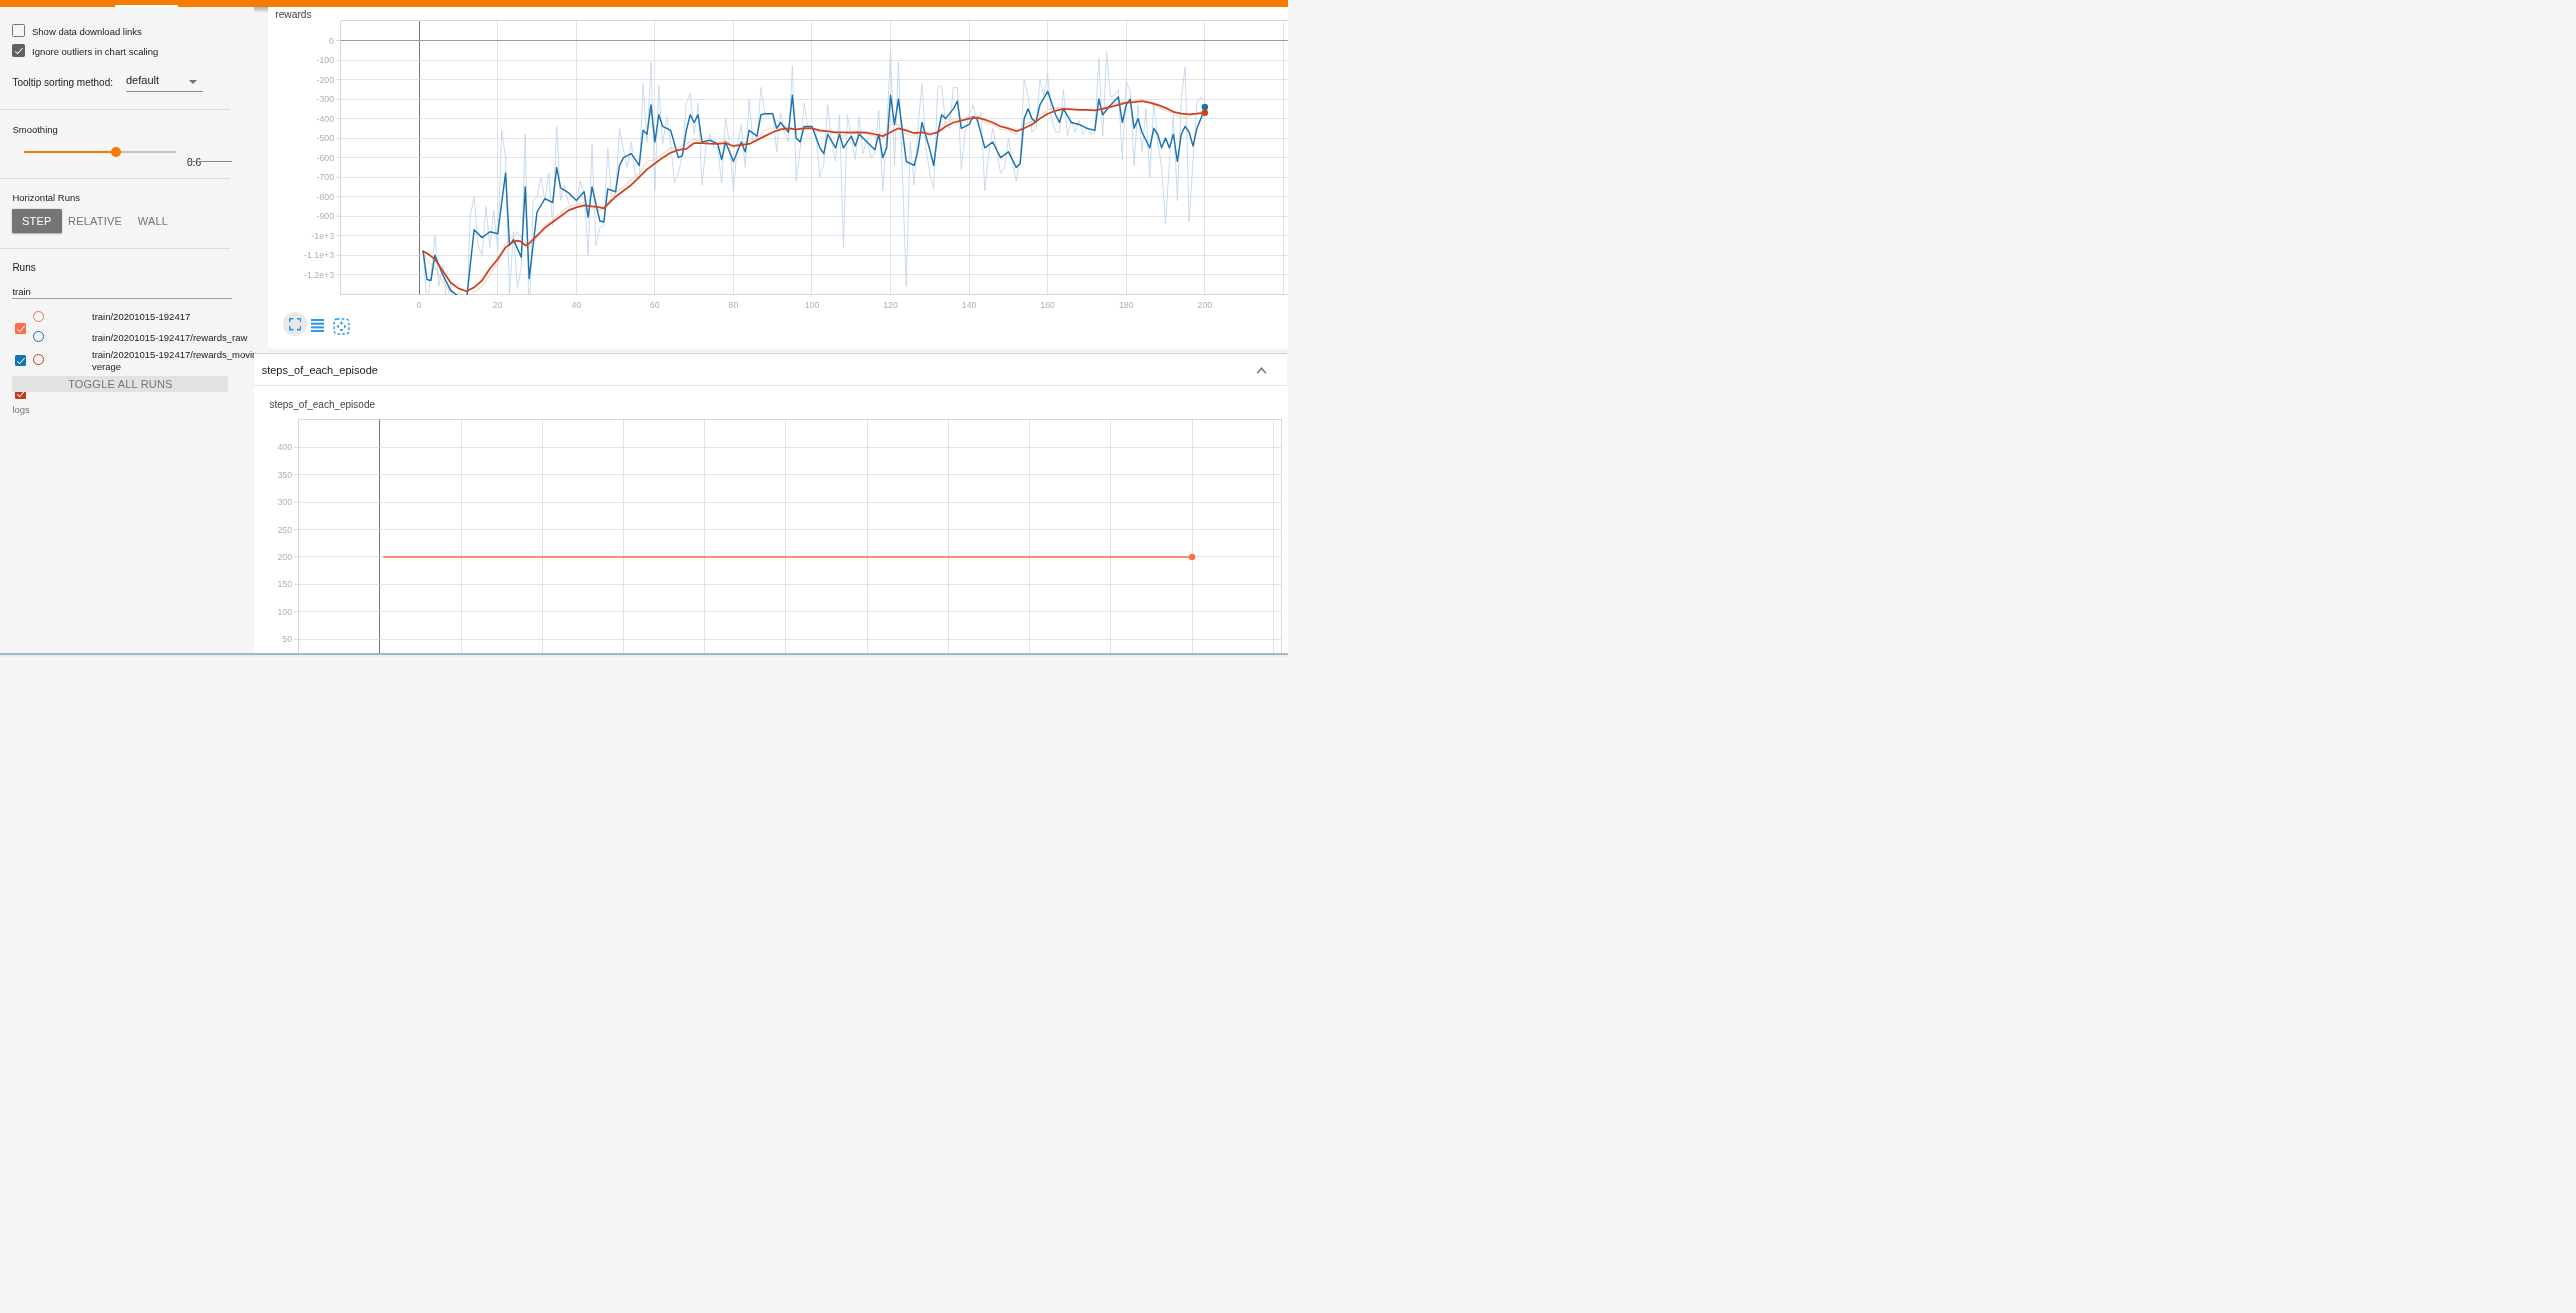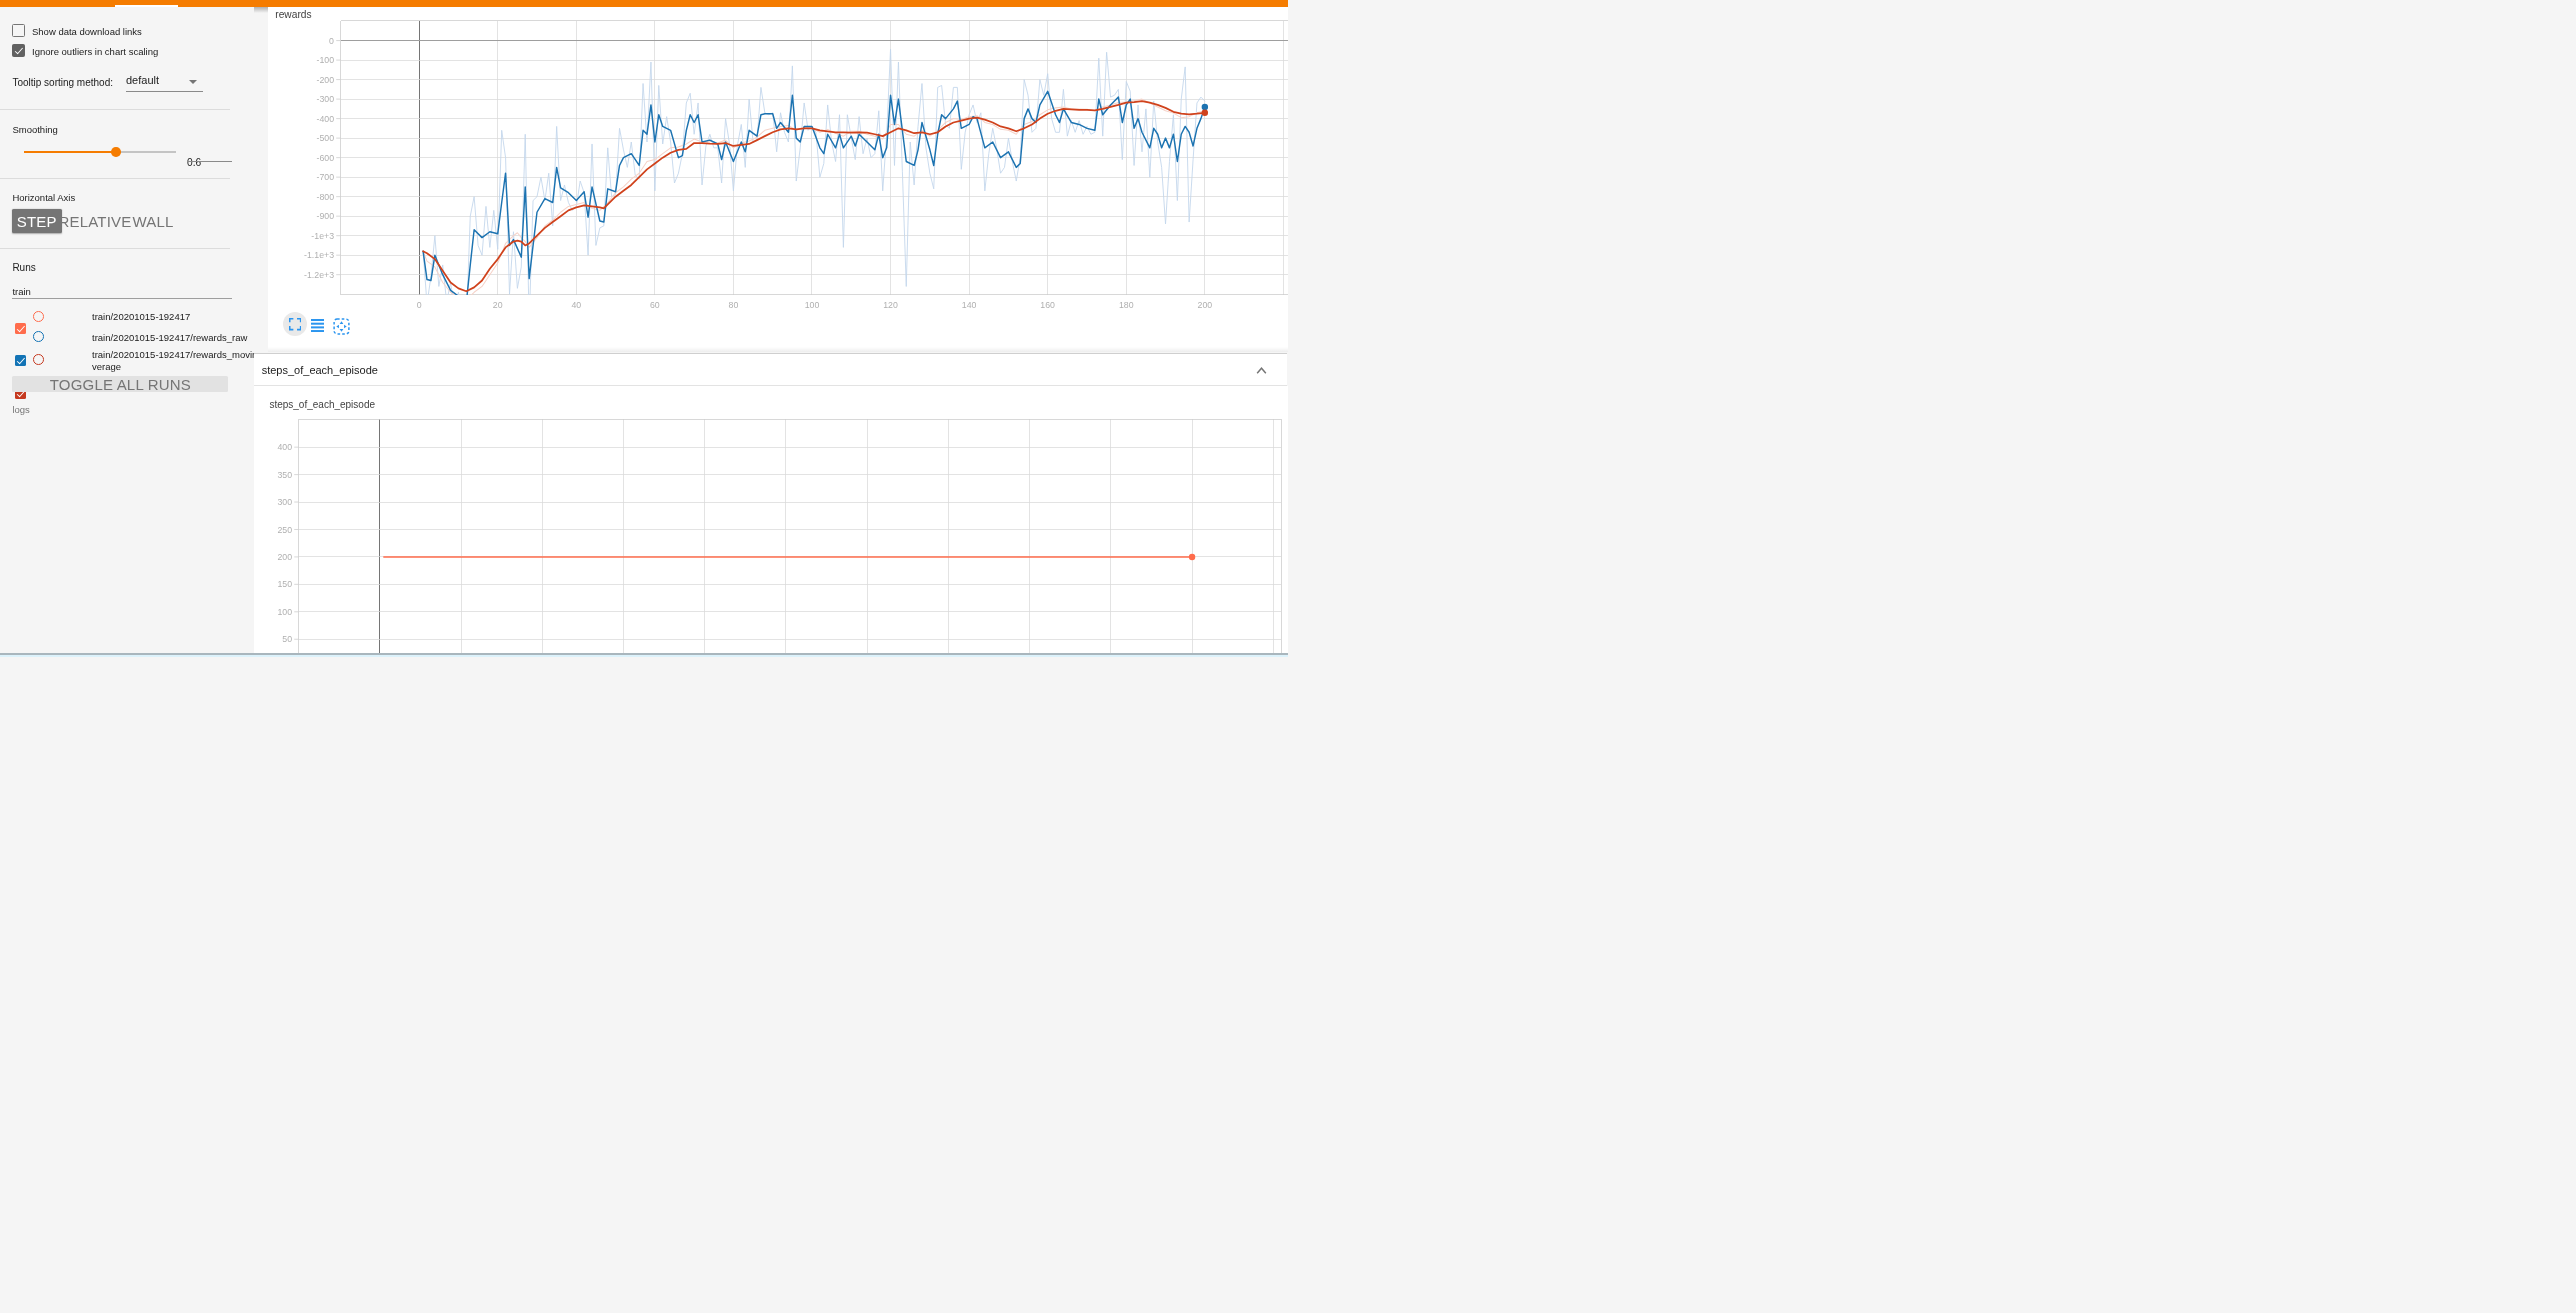--- a/index.html
+++ b/index.html
@@ -17,21 +17,21 @@
   .lbl{color:#212121;font-size:9.5px;}
   .cb-box{width:11px;height:11px;border:1.5px solid #757575;border-radius:1.5px;background:transparent;}
   .cb-box.checked{background:#616161;border-color:#616161;position:relative;}
   .cb-box.checked::after{content:"";position:absolute;left:3.3px;top:0.4px;width:2.9px;height:6.6px;
       border:solid #fff;border-width:0 1.8px 1.8px 0;transform:rotate(42deg);}
   .run-box{width:11px;height:11px;border-radius:1.5px;position:relative;}
   .run-box::after{content:"";position:absolute;left:3.3px;top:0.4px;width:2.9px;height:6.6px;
       border:solid #fff;border-width:0 1.8px 1.8px 0;transform:rotate(42deg);}
   .run-circle{width:8.8px;height:8.8px;border-radius:50%;border:1.8px solid currentColor;background:transparent;}
   .run-name{color:#212121;font-size:9.5px;line-height:11.7px;width:183px;word-break:break-all;margin-left:40px;}
-  .btn-flat{display:flex;align-items:center;justify-content:center;font-size:15px;
+  .btn-flat{display:flex;align-items:center;justify-content:center;font-size:11px;
       letter-spacing:0.2px;border-radius:1.5px;cursor:pointer;}
   
   .card{background:#ffffff;}
   .card-title{color:#424242;font-size:10.2px;}
   .section-band{background:#ffffff;border-top:0.7px solid #cfcfcf;border-bottom:0.7px solid #e3e3e3;}
   .section-title{color:#212121;font-size:11px;}
   .bottom-line{left:0;top:653px;width:1288px;height:1.5px;background:#a9b6bd;}
   .bottom-strip{left:0;top:655px;width:1288px;height:2.2px;background:#dcf2fb;}
   svg text{font-family:"Liberation Sans","DejaVu Sans",sans-serif;}
   .slider-track{height:1.5px;background:#c4c4c4;}
@@ -65,21 +65,21 @@
 
   <div class="abs lbl" style="left:12.4px;top:117px;">Smoothing</div>
   <div class="abs slider-track" style="left:24px;top:144px;width:152px;"></div>
   <div class="abs slider-fill" style="left:24px;top:144px;width:91px;"></div>
   <div class="abs slider-knob" style="left:111px;top:140px;"></div>
   <div class="abs" style="left:187px;top:150px;font-size:10.2px;color:#212121;text-align:center;">0.6</div>
   <div class="abs underline" style="left:187px;top:154px;width:45px;"></div>
 
   <div class="abs divider" style="top:171px;"></div>
 
-  <div class="abs lbl" style="left:12.4px;top:185px;">Horizontal Axis</div>
+  <div class="abs lbl" style="left:12.4px;top:185px;">Horizontal Runs</div>
   <div class="abs btn-flat" style="left:11.7px;top:202px;width:50px;height:24px;background:#757575;color:#ffffff;box-shadow:0 0.7px 1.5px rgba(0,0,0,0.3);">STEP</div>
   <div class="abs btn-flat" style="left:68px;top:202px;width:54px;height:24px;color:#757575;">RELATIVE</div>
   <div class="abs btn-flat" style="left:126px;top:202px;width:54px;height:24px;color:#757575;">WALL</div>
 
   <div class="abs divider" style="top:241px;"></div>
 
   <div class="abs lbl" style="left:12.4px;top:255px;font-size:10px;">Runs</div>
   <div class="abs lbl" style="left:12.4px;top:279px;">train</div>
   <div class="abs" style="left:11.7px;top:291px;width:220px;height:0.7px;background:#9e9e9e;"></div>
 

